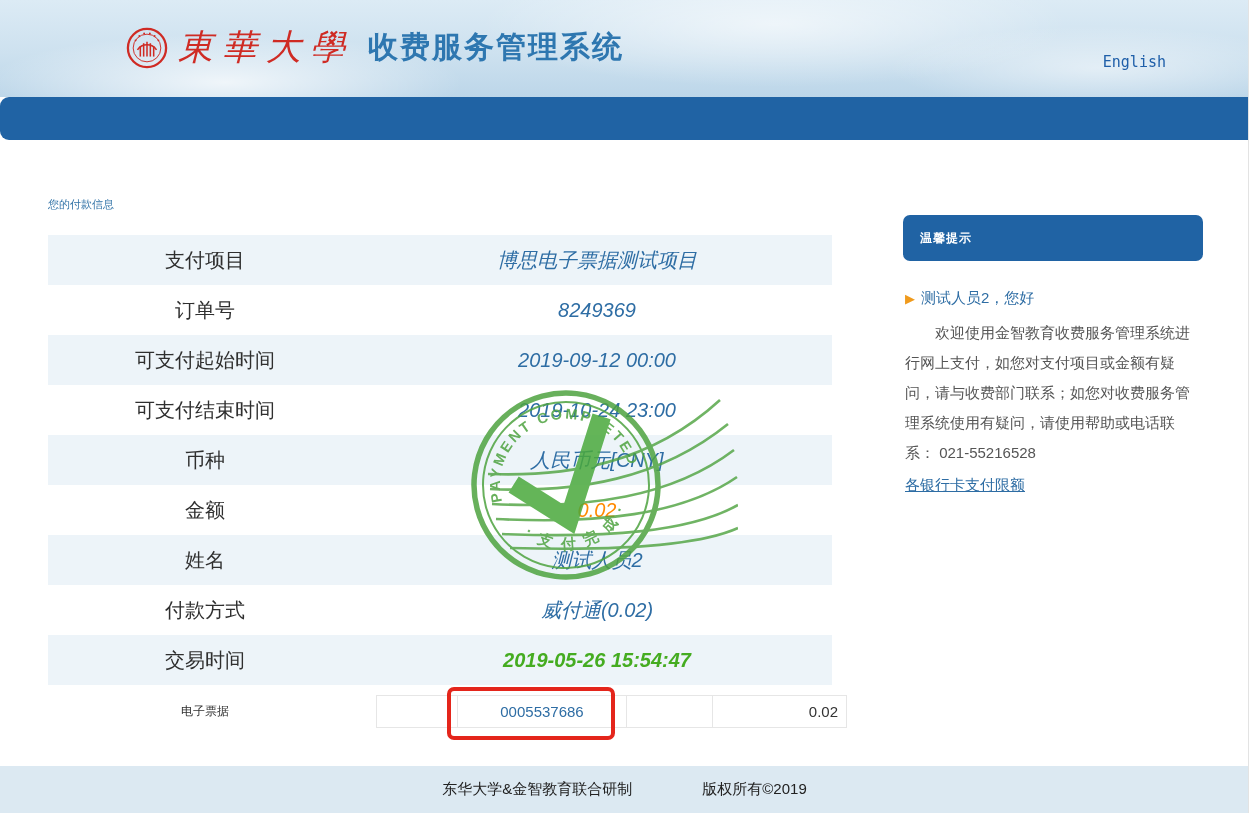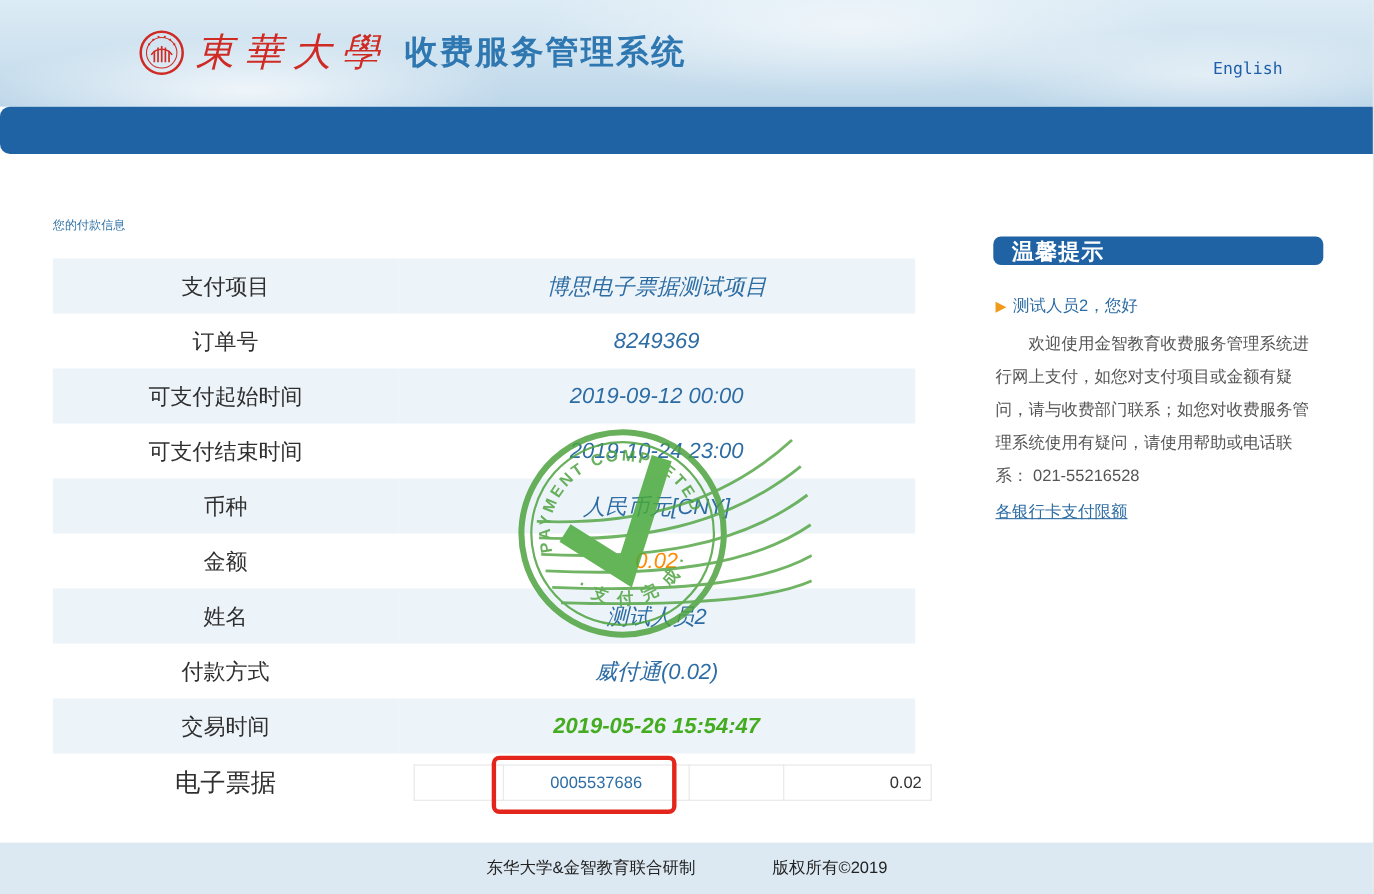--- a/index.html
+++ b/index.html
@@ -32,34 +32,34 @@
   .pay-table{position:absolute;left:48px;top:235px;width:784px;border-collapse:collapse;table-layout:fixed;}
   .pay-table td{height:50px;font-size:20px;vertical-align:middle;}
   .pay-table .c-label{width:314px;text-align:center;color:var(--label);}
   .pay-table .c-value{width:470px;text-align:center;color:var(--blue);font-style:italic;}
   .pay-table tr.striped{background:var(--stripe);}
   .c-value.amount{color:var(--orange);}
   .c-value.success{color:var(--green);font-weight:bold;}
 
   
   .einvoice-row{position:absolute;left:48px;top:685px;width:784px;height:52px;}
-  .einvoice-label{position:absolute;left:0;top:0;width:314px;height:52px;display:flex;align-items:center;justify-content:center;font-size:23px;color:var(--label);}
+  .einvoice-label{position:absolute;left:0;top:0;width:314px;height:52px;display:flex;align-items:center;justify-content:center;font-size:12px;color:var(--label);}
   .einvoice-table{position:absolute;left:328px;top:10px;width:470px;border-collapse:collapse;table-layout:fixed;}
   .einvoice-table td{border:1px solid var(--border);height:32px;font-size:15px;vertical-align:middle;background:#fff;}
   .cell-num{width:169px;text-align:center;color:var(--blue);cursor:pointer;}
   .cell-amt{width:134px;text-align:right;padding-right:8px;color:#333;}
   .red-box{position:absolute;left:399px;top:2px;width:168px;height:53px;border:4px solid var(--red);border-radius:7px;pointer-events:none;}
 
   
   .stamp{position:absolute;left:458px;top:378px;width:280px;height:215px;pointer-events:none;opacity:.85;}
   .stamp *{vector-effect:non-scaling-stroke;}
 
   
   .sidebar{position:absolute;left:903px;top:215px;width:300px;}
-  .sidebar-header{height:26px;background:var(--navy);border-radius:7px;color:#fff;font-size:20px;font-weight:bold;display:flex;align-items:center;padding-left:17px;letter-spacing:1px;font-family:Liberation Mono, monospace;}
+  .sidebar-header{height:46px;background:var(--navy);border-radius:7px;color:#fff;font-size:12px;font-weight:bold;display:flex;align-items:center;padding-left:17px;letter-spacing:1px;font-family:Liberation Mono, monospace;}
   .sidebar-body{padding:28px 2px 0 2px;font-size:15px;}
   .greeting{color:var(--blue);margin-bottom:10px;display:flex;align-items:center;}
   .greet-arrow{color:#f09a1c;font-size:13px;margin-right:6px;}
   .tip-text{color:var(--gray);line-height:30px;text-indent:2em;}
   .bank-link{display:inline-block;margin-top:8px;color:#2e6da4;text-decoration:underline;cursor:pointer;}
 
   
   .footer{position:absolute;left:0;top:766px;width:1249px;height:47px;background:var(--footerBg);display:flex;align-items:center;justify-content:center;font-size:15px;color:#222;gap:20px;}
   .footer span{white-space:pre;}
   .footer .gap{display:inline-block;width:30px;}

